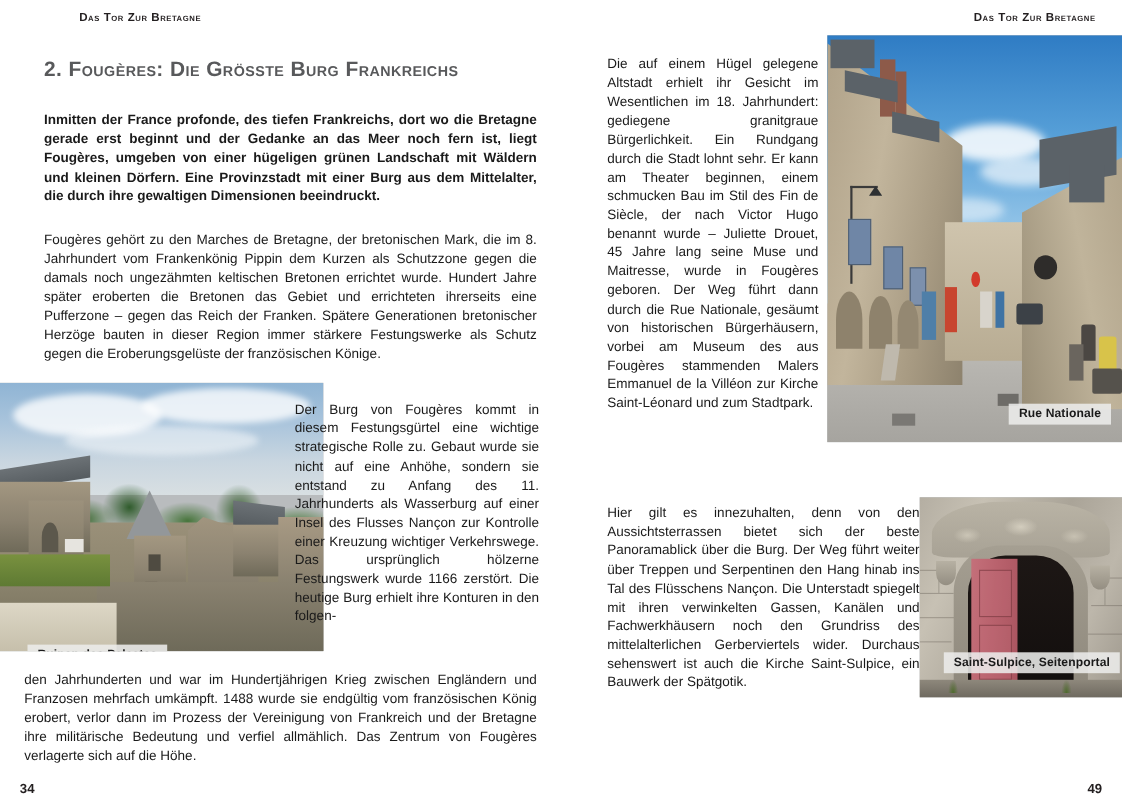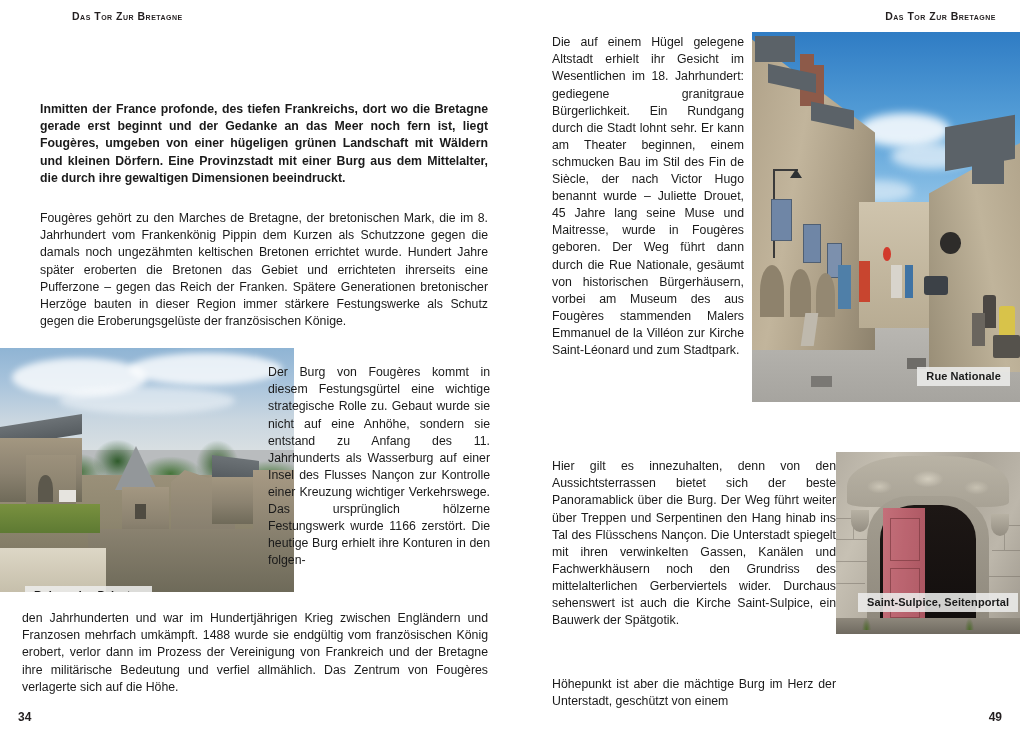--- a/index.html
+++ b/index.html
@@ -76,21 +76,21 @@
   }
   .para.bold { font-weight: bold; }
 
   
   #p-intro   { left: 40px;  top: 89px;  width: 448px; }
   #p-lead2   { left: 40px;  top: 198px; width: 448px; }
   #p-wrap    { left: 268px; top: 352px; width: 222px; }
   #p-cont    { left: 22px;  top: 598px; width: 466px; }
 
   
-  #r-col1    { left: 552px; top: 22px;  width: 192px; }
+  #r-col1    { left: 552px; top: 38px;  width: 192px; }
   #r-col2    { left: 552px; top: 446px; width: 284px; }
   #r-col3    { left: 552px; top: 664px; width: 284px; }
 
   
   .photo {
     position: absolute;
     overflow: hidden;
     background: #b9bcbe;
   }
   .caption {
@@ -236,20 +236,21 @@
     background: radial-gradient(ellipse at 50% 100%, #4e6b2c 0%, rgba(78,107,44,0) 72%);
   }
 </style>
 </head>
 <body>
 
 <div class="spread">
 
   <div class="runhead runhead-left">Das Tor zur Bretagne</div>
 
+  <h1 class="chapter-title">2. Fougères: die grösste Burg Frankreichs</h1>
 
   <p class="para bold" id="p-intro">Inmitten der France profonde, des tiefen Frankreichs, dort wo die Bretagne gerade erst beginnt und der Gedanke an das Meer noch fern ist, liegt Fougères, umgeben von einer hügeligen grünen Landschaft mit Wäldern und kleinen Dörfern. Eine Provinzstadt mit einer Burg aus dem Mittelalter, die durch ihre gewaltigen Dimensionen beeindruckt.</p>
 
   <p class="para" id="p-lead2">Fougères gehört zu den Marches de Bretagne, der bretonischen Mark, die im 8. Jahrhundert vom Frankenkönig Pippin dem Kurzen als Schutzzone gegen die damals noch ungezähmten keltischen Bretonen errichtet wurde. Hundert Jahre später eroberten die Bretonen das Gebiet und errichteten ihrerseits eine Pufferzone – gegen das Reich der Franken. Spätere Generationen bretonischer Herzöge bauten in dieser Region immer stärkere Festungswerke als Schutz gegen die Eroberungsgelüste der französischen Könige.</p>
 
   <div class="photo" id="photo-ruins">
     <div class="ruins-sky"></div>
     <div class="ruins-cloud" style="left:4%;top:4%;width:46%;height:16%;"></div>
     <div class="ruins-cloud" style="left:44%;top:2%;width:52%;height:13%;"></div>
     <div class="ruins-cloud" style="left:20%;top:16%;width:60%;height:11%;opacity:.6"></div>
@@ -368,17 +369,16 @@
     </div>
     <div style="position:absolute;left:8%;top:32%;width:10%;height:12%;background:linear-gradient(180deg,#b7b1a3 0%,#948e82 100%);border-radius:0 0 50% 50%;"></div>
     <div style="position:absolute;right:6%;top:34%;width:10%;height:12%;background:linear-gradient(180deg,#b7b1a3 0%,#948e82 100%);border-radius:0 0 50% 50%;"></div>
     <div class="portal-base"></div>
     <div class="portal-weed" style="left:14%;"></div>
     <div class="portal-weed" style="left:70%;"></div>
 
     <div class="caption" style="left:22px;bottom:22px;">Saint-Sulpice, Seitenportal</div>
   </div>
 
-  <p class="para" id="r-col3">Höhepunkt ist aber die mächtige Burg im Herz der Unterstadt, geschützt von einem</p>
 
   <div class="pagenum pagenum-right">49</div>
 
 </div>
 
 </body></html>

